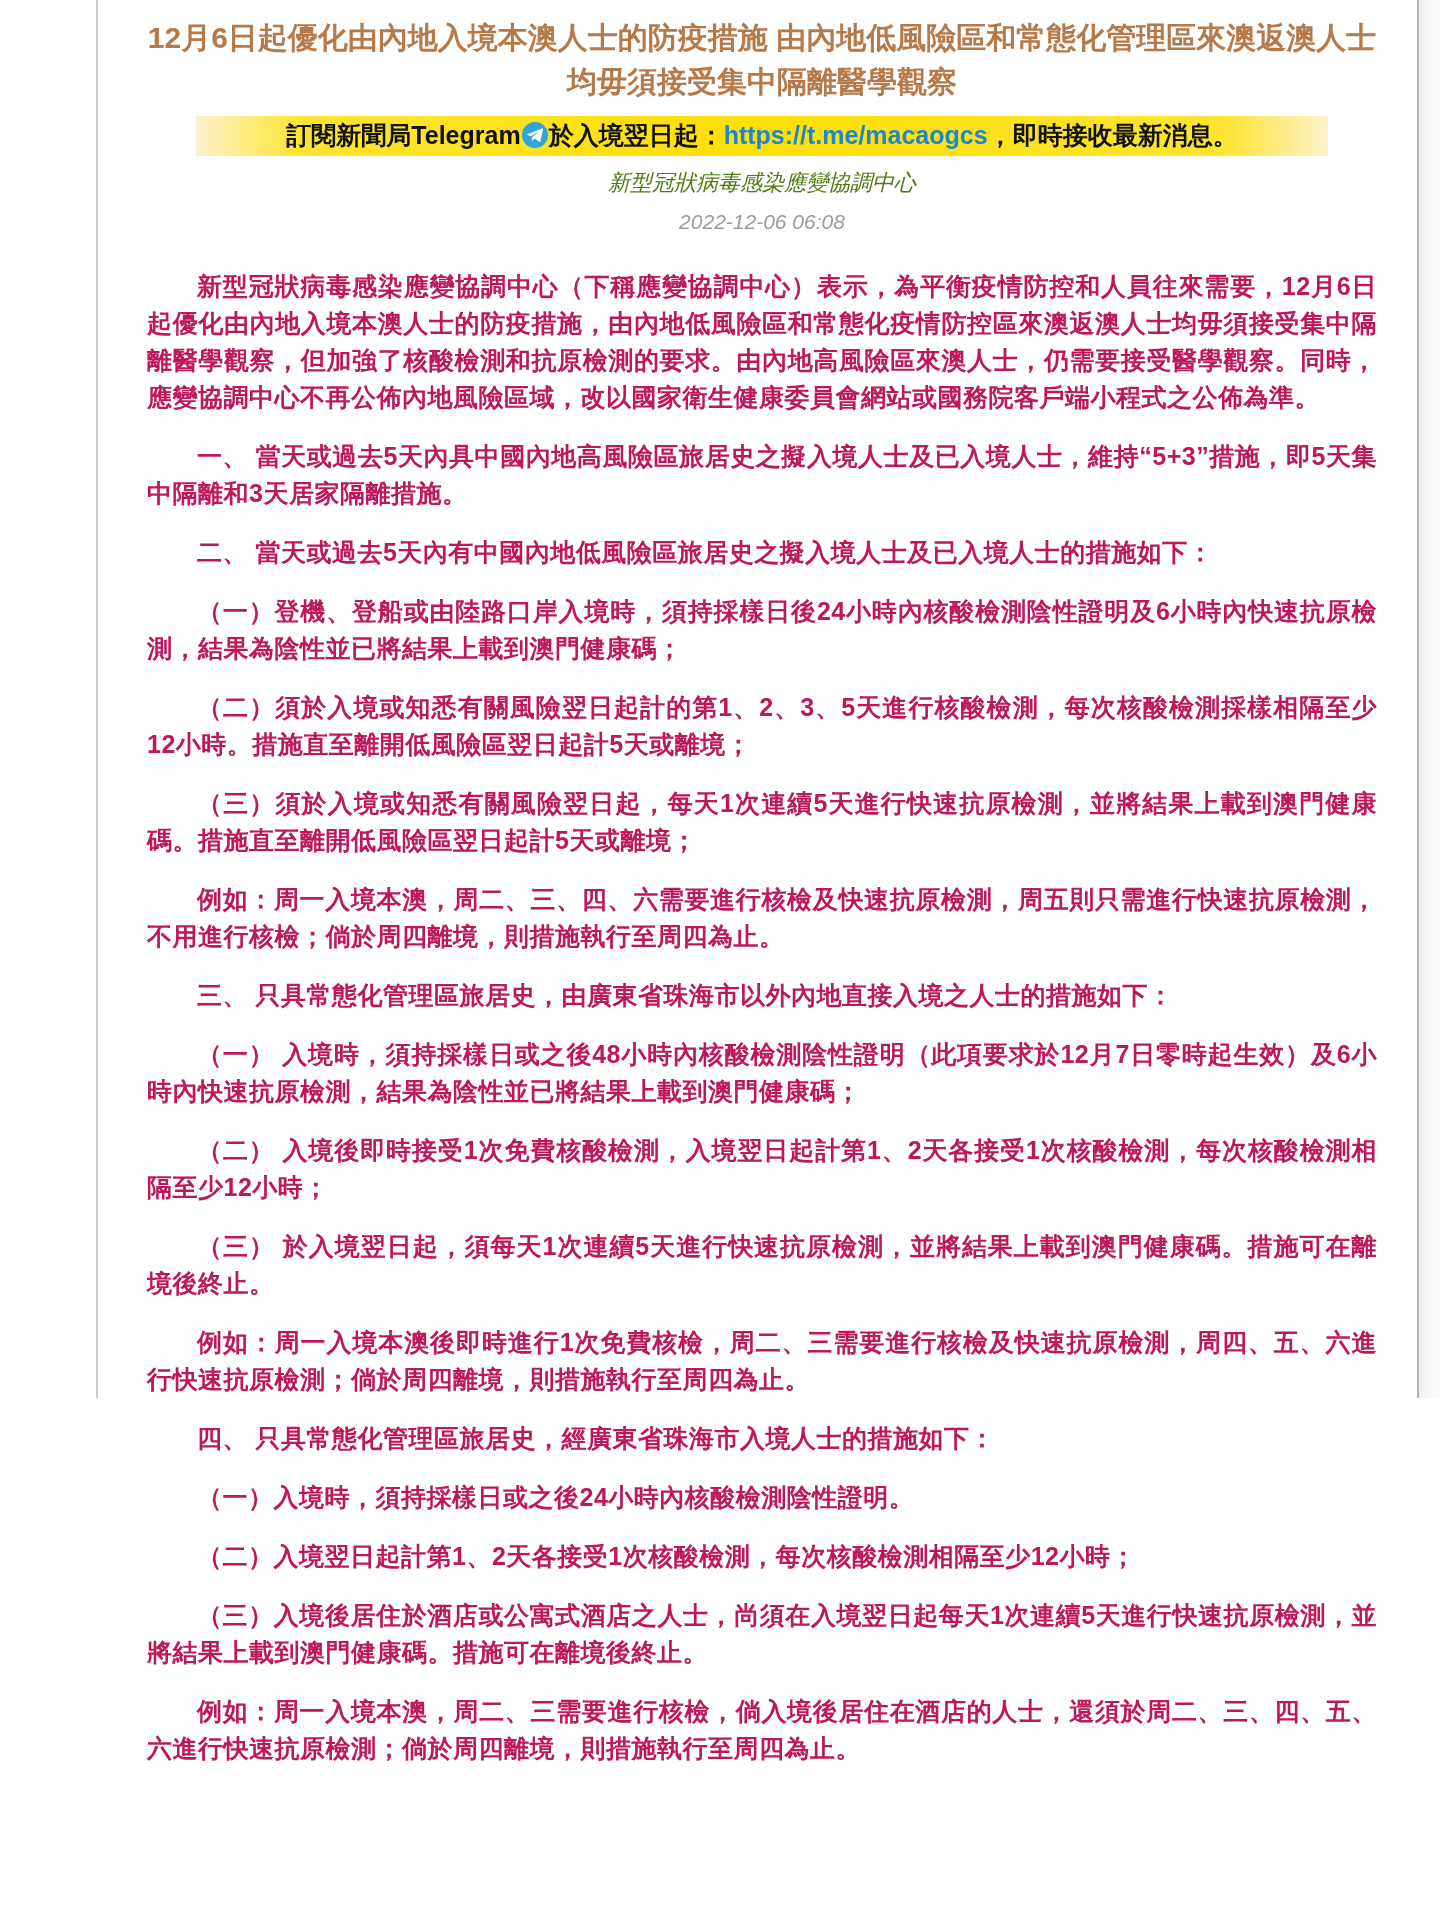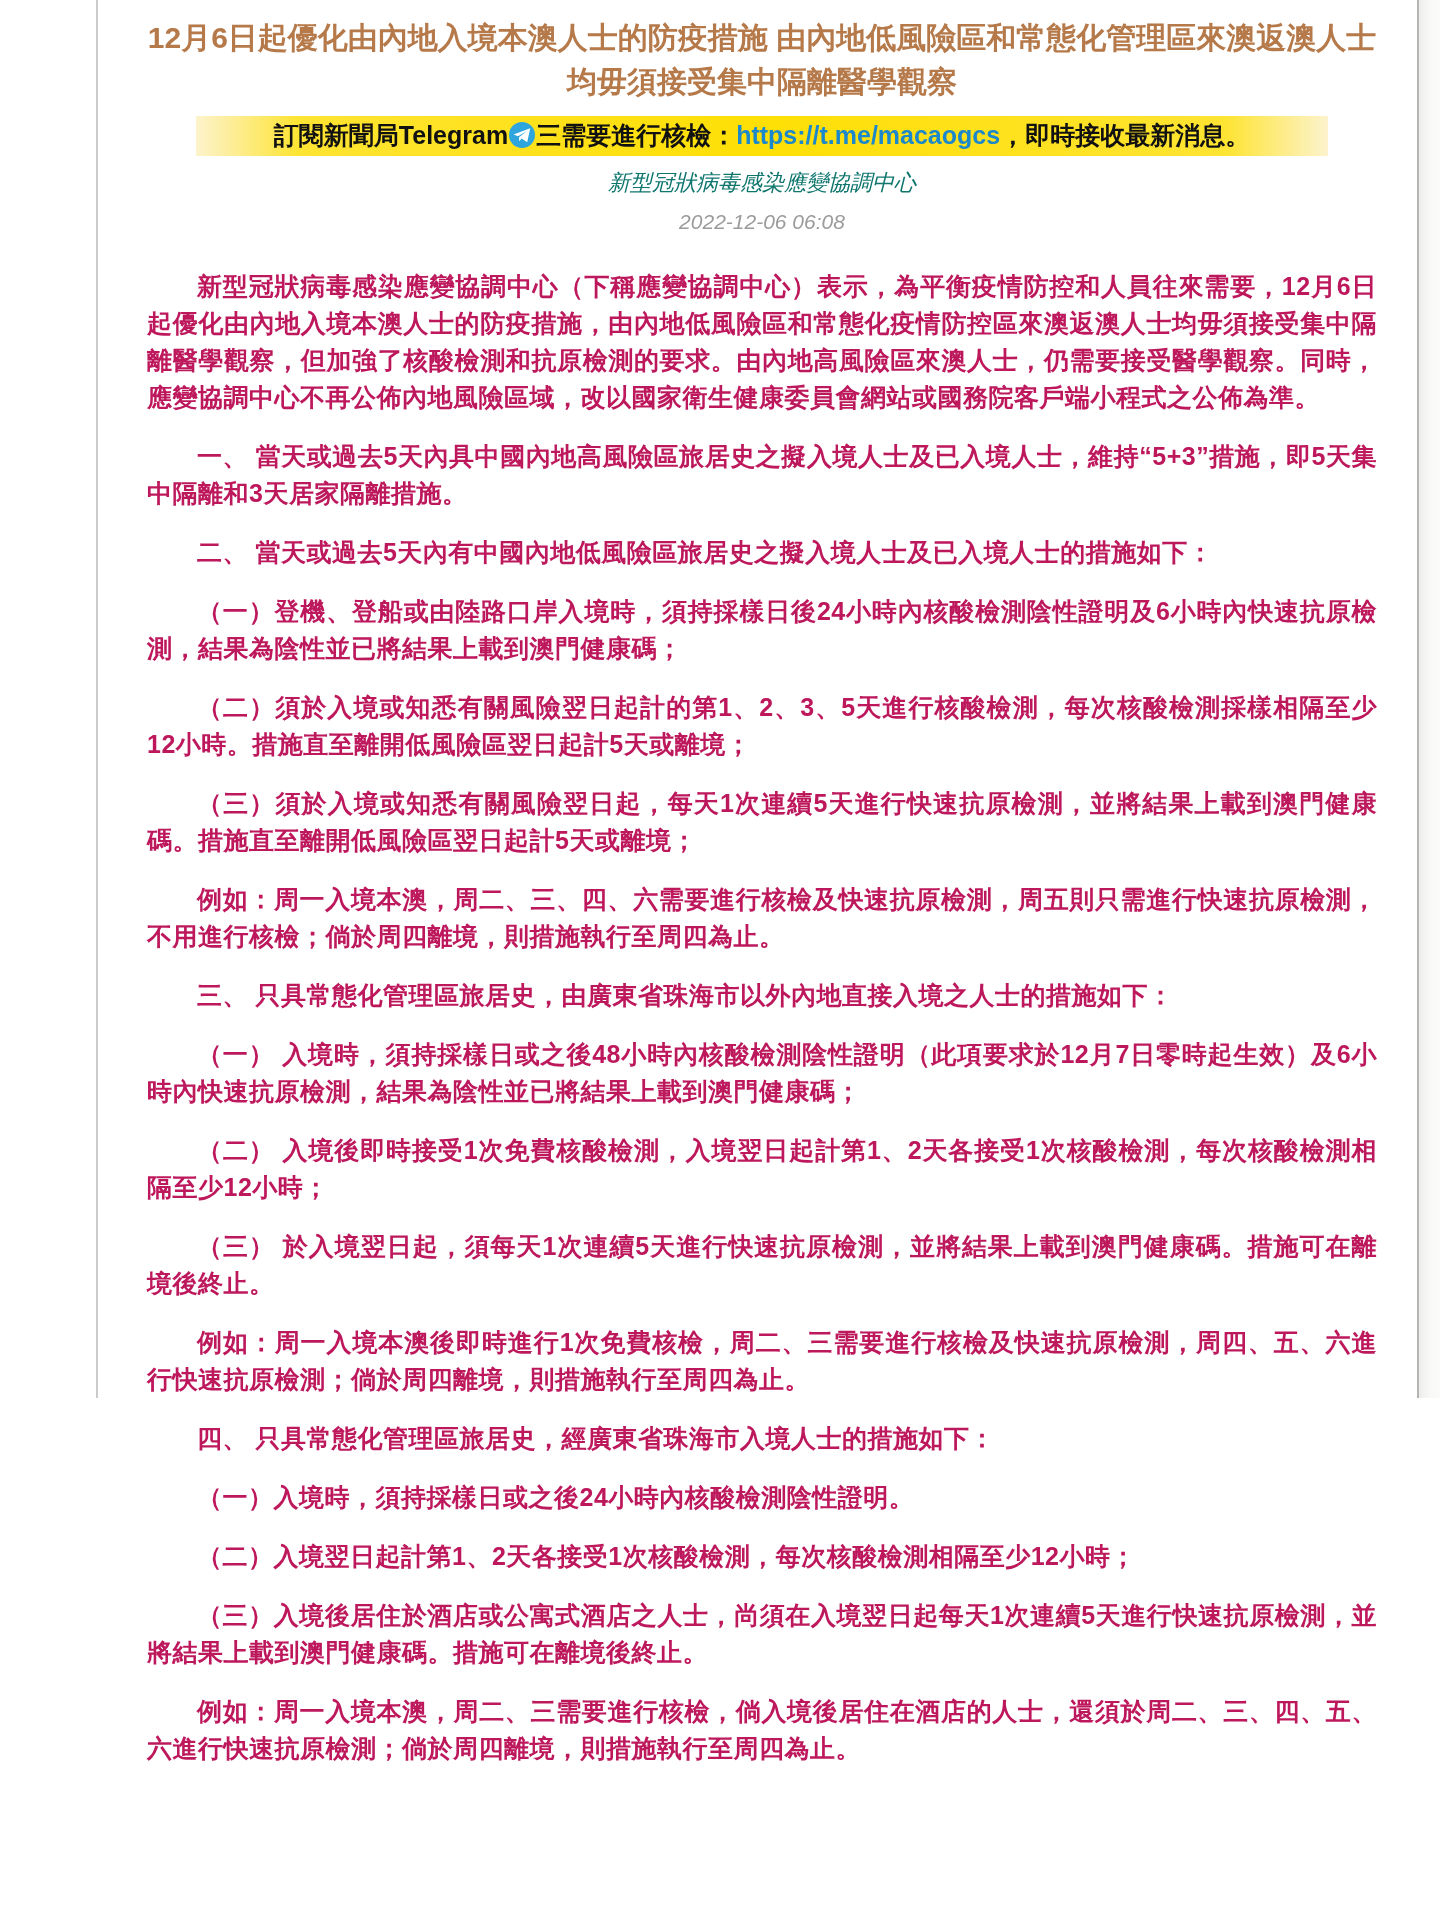--- a/index.html
+++ b/index.html
@@ -38,21 +38,21 @@
   }
   .banner .link{color:#1b87cc;text-decoration:none;cursor:pointer;text-align:right;}
   .tg-icon{
     display:inline-block;width:26px;height:26px;border-radius:50%;
     background:#2ea5dc;vertical-align:-4px;margin:0 1px;
     position:relative;
   }
   .tg-icon svg{position:absolute;left:4px;top:6px;}
   .source{
     margin-top:14px;text-align:center;
-    color:#0f766e;font-style:italic;font-size:22px;line-height:26px;
+    color:#4d7c0f;font-style:italic;font-size:22px;line-height:26px;
   }
   .date{
     margin-top:14px;text-align:center;
     color:#9b9b9b;font-style:italic;font-size:21px;line-height:24px;
   }
   .body-block{margin-top:34px;}
   .para{
     margin:0 0 22px 0;
     font-size:25px;line-height:37px;color:#be185d;
     text-align:justify;text-justify:inter-ideograph;
@@ -66,21 +66,21 @@
 
 <div class="page">
   <div class="gutter-left"></div>
 
   <div class="article">
     <h1 class="title">12月6日起優化由內地入境本澳人士的防疫措施 由內地低風險區和常態化管理區來澳返澳人士均毋須接受集中隔離醫學觀察</h1>
 
     <div class="banner">
       <span>訂閱新聞局Telegram</span><span class="tg-icon"><svg width="18" height="15" viewBox="0 0 18 15">
             <path d="M0.6 6.5 L17.2 0.3 L14.2 14.2 L8.6 10.4 L6.2 13.2 L6.0 9.2 L13.8 3.0 L5.0 8.2 Z" fill="#ffffff"></path>
-          </svg></span><span>三需要進行核檢：</span><a class="link">https://t.me/macaogcs</a><span>，即時接收最新消息。</span>
+          </svg></span><span>於入境翌日起：</span><a class="link">https://t.me/macaogcs</a><span>，即時接收最新消息。</span>
     </div>
 
     <div class="source">新型冠狀病毒感染應變協調中心</div>
     <div class="date">2022-12-06 06:08</div>
 
     <div class="body-block">
 
     <p class="para">新型冠狀病毒感染應變協調中心（下稱應變協調中心）表示，為平衡疫情防控和人員往來需要，12月6日起優化由內地入境本澳人士的防疫措施，由內地低風險區和常態化疫情防控區來澳返澳人士均毋須接受集中隔離醫學觀察，但加強了核酸檢測和抗原檢測的要求。由內地高風險區來澳人士，仍需要接受醫學觀察。同時，應變協調中心不再公佈內地風險區域，改以國家衛生健康委員會網站或國務院客戶端小程式之公佈為準。</p>
         <p class="para">一、 當天或過去5天內具中國內地高風險區旅居史之擬入境人士及已入境人士，維持“5+3”措施，即5天集中隔離和3天居家隔離措施。</p>
         <p class="para">二、 當天或過去5天內有中國內地低風險區旅居史之擬入境人士及已入境人士的措施如下：</p>

